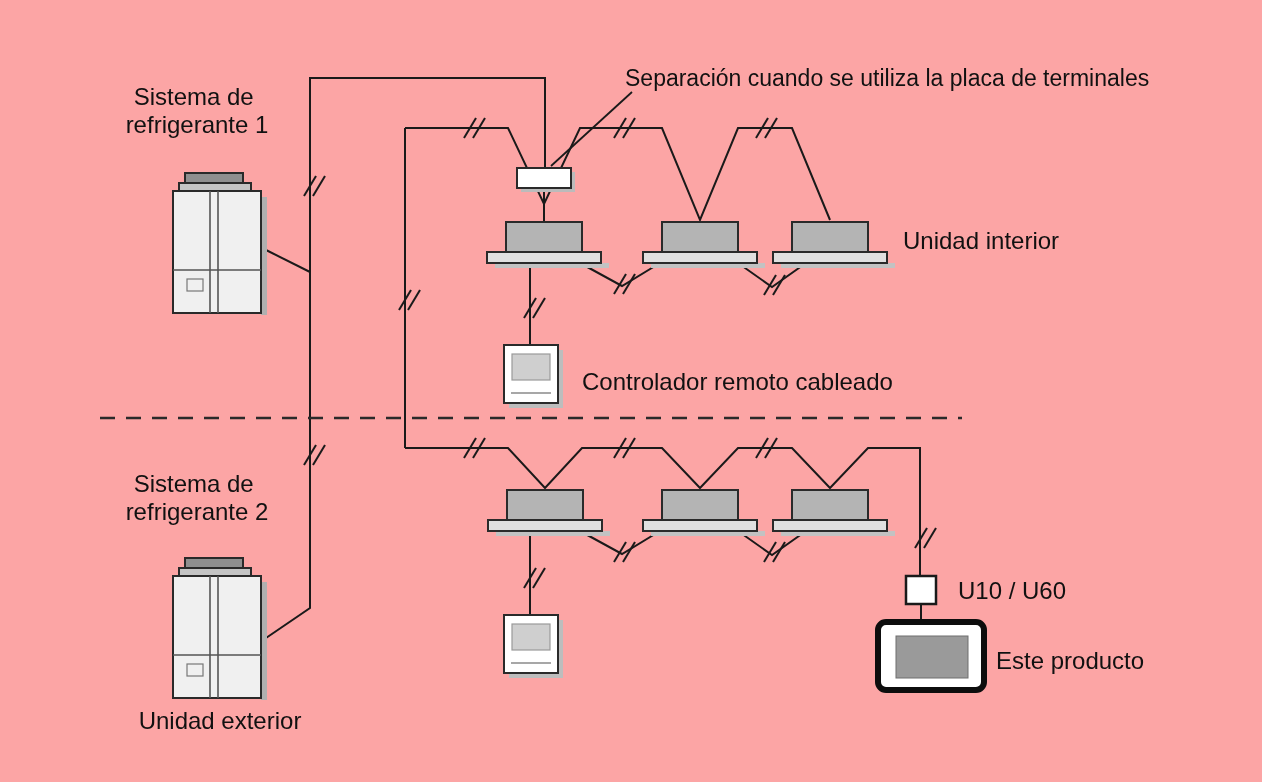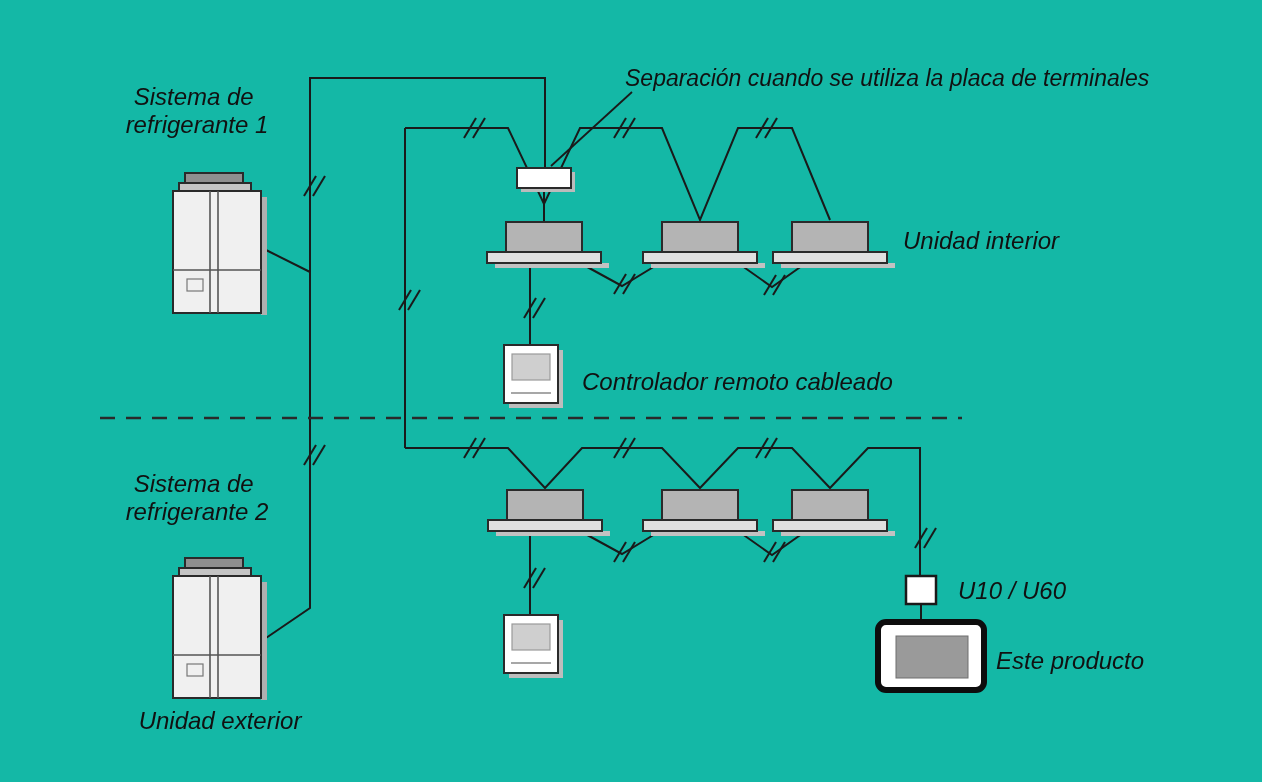--- a/index.html
+++ b/index.html
@@ -1,18 +1,18 @@
 <!DOCTYPE html>
 <html><head>
 <meta charset="utf-8">
 <style>
   html,body{margin:0;padding:0;background:#ffffff;}
   .stage{
-    width:1262px;height:782px;background:#14b8a6;position:relative;
-    font-family:"Liberation Sans",sans-serif;overflow:hidden;font-style:italic;
+    width:1262px;height:782px;background:#fca5a5;position:relative;
+    font-family:"Liberation Sans",sans-serif;overflow:hidden;
   }
   svg{display:block;}
   .wire{stroke:#1a1a1a;stroke-width:2;fill:none;}
   .wire-thin{stroke:#1a1a1a;stroke-width:1.8;fill:none;}
   .outline{stroke:#2a2a2a;stroke-width:2;}
   .dashed{stroke:#2a2a2a;stroke-width:2.4;stroke-dasharray:15 11;fill:none;}
   text{fill:#111111;font-size:24px;font-family:"Liberation Sans",sans-serif;}
   .small-label{font-size:23px;}
 </style>
 </head>

